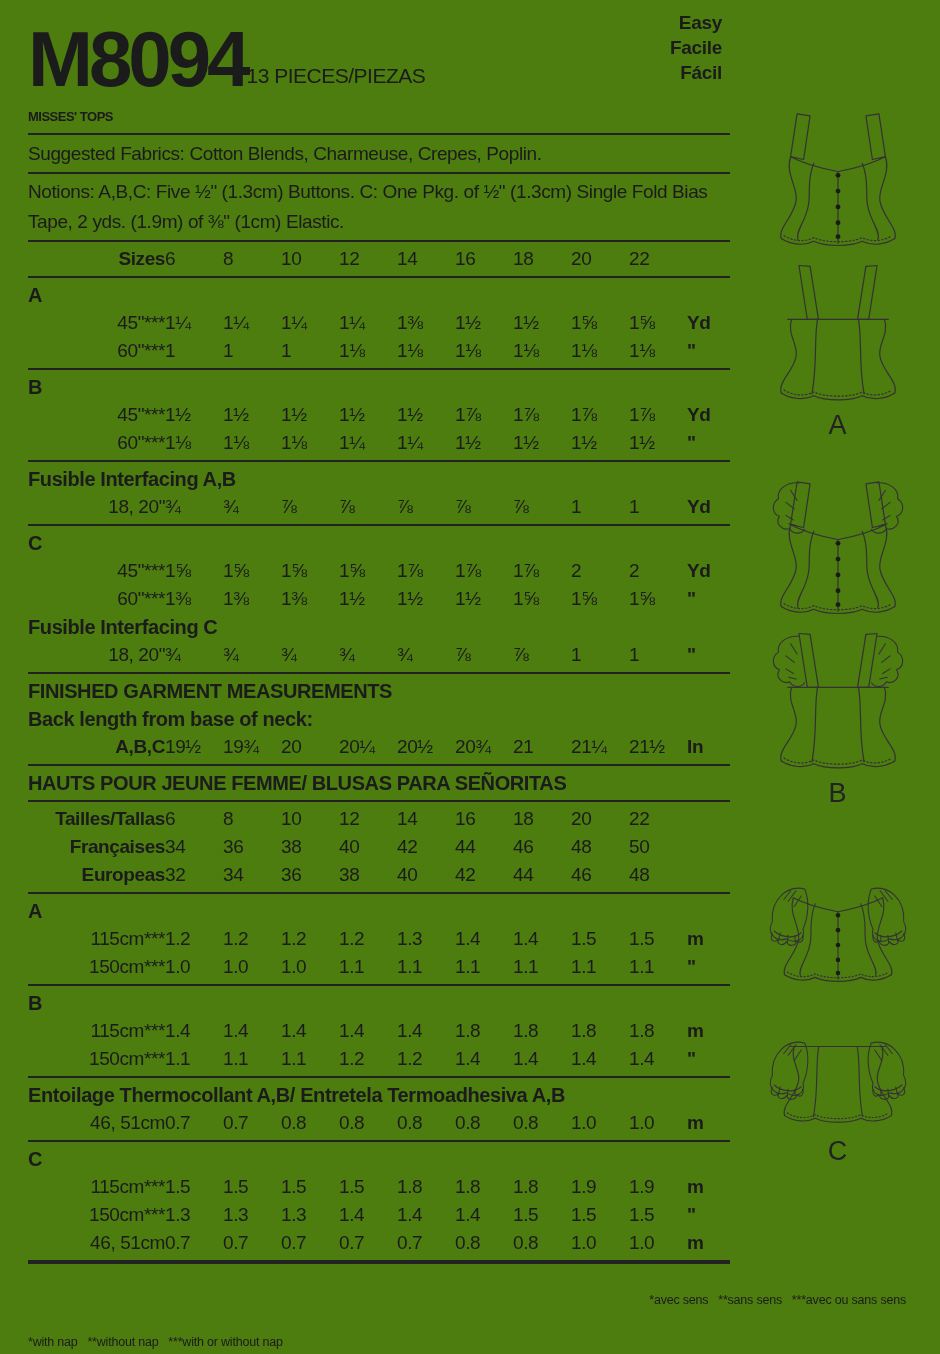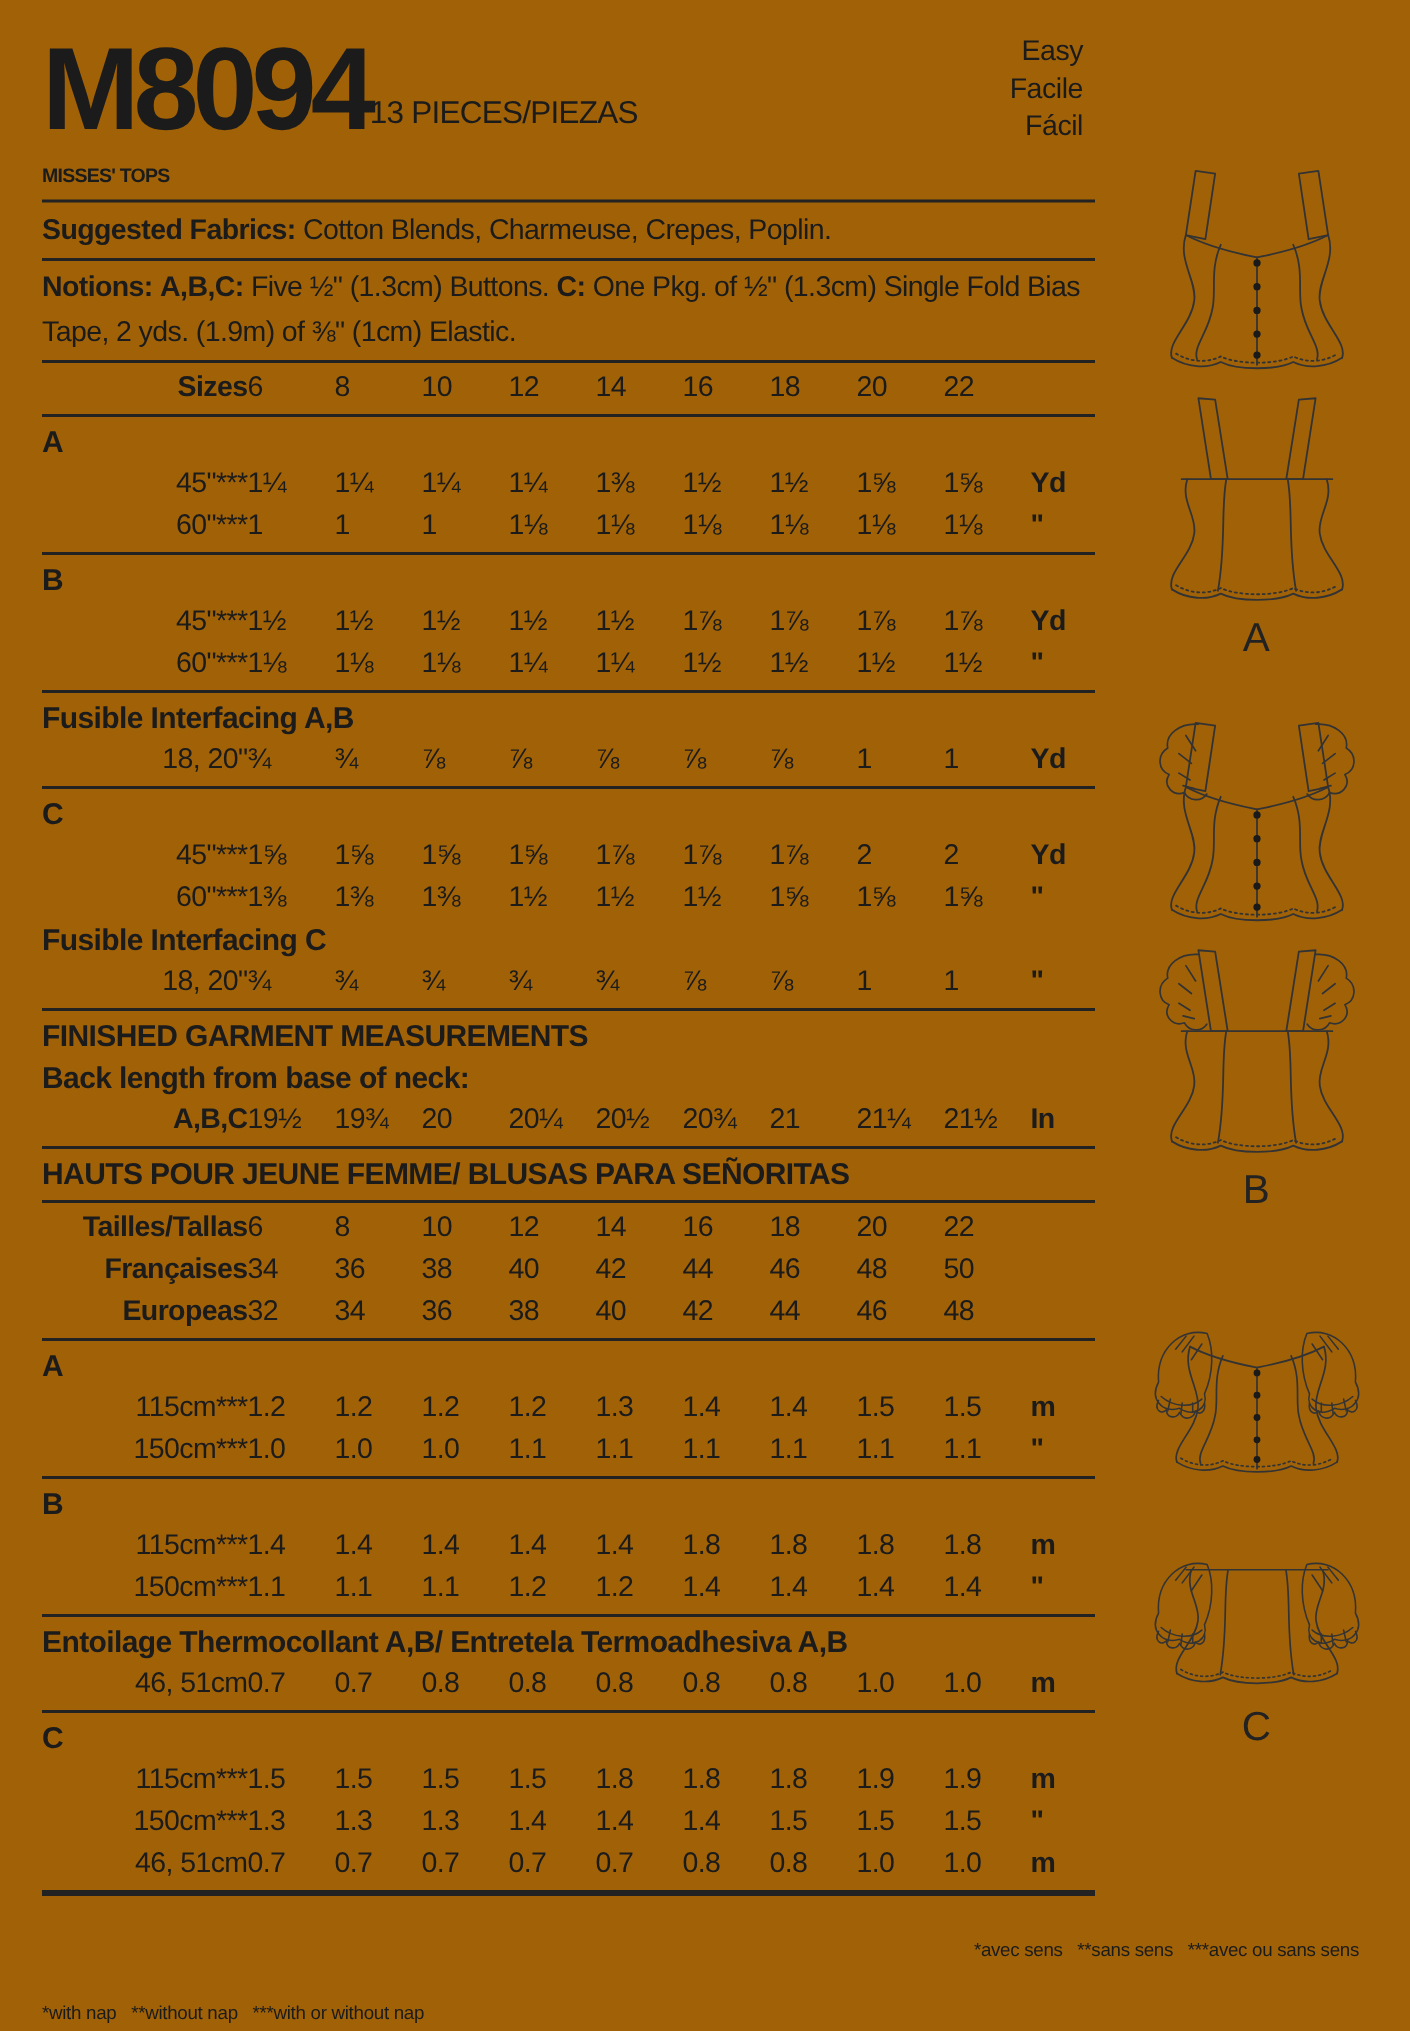--- a/index.html
+++ b/index.html
@@ -1,28 +1,28 @@
 <!DOCTYPE html>
 <html><head>
 <meta charset="utf-8">
 <style>
   html,body{margin:0;padding:0;background:#fff;}
-  .page{position:relative;width:940px;height:1354px;background:#a16207;overflow:hidden;
+  .page{position:relative;width:940px;height:1354px;background:#4d7c0f;overflow:hidden;
         font-family:"Liberation Sans",sans-serif;color:#1b1b1b;}
   .left-col{position:absolute;left:28px;top:10px;width:702px;}
   .title-row{display:flex;align-items:flex-end;height:92px;}
   .pattern-number{font-size:78px;font-weight:700;letter-spacing:-4px;line-height:86px;}
   .pieces{font-size:21px;letter-spacing:-0.5px;margin-left:0;padding-bottom:14px;white-space:nowrap;}
-  .difficulty{position:absolute;right:8px;top:12px;text-align:right;font-weight:400;font-size:19px;line-height:25px;letter-spacing:-0.3px;}
+  .difficulty{position:absolute;right:8px;top:0;text-align:right;font-weight:700;font-size:19px;line-height:25px;letter-spacing:-0.3px;}
   .category{margin-top:2px;font-size:13px;font-weight:700;letter-spacing:-0.5px;line-height:26px;}
   .rule{height:2px;background:#222;margin:3px 0;}
   .rule.thick{height:4px;background:#222;}
   .textline{font-size:19px;line-height:31px;letter-spacing:-0.4px;white-space:nowrap;}
   .notions{font-size:19px;line-height:30px;letter-spacing:-0.4px;}
-  b{font-weight:700;}
+  b{font-weight:400;}
   
   .trow{display:grid;grid-template-columns:137px repeat(9,58px) 1fr;align-items:center;height:28px;
         font-size:19px;letter-spacing:-0.4px;}
   .trow .tlabel{white-space:nowrap;text-align:right;}
   .trow.sizes .tlabel,.trow.datab .tlabel{font-weight:700;}
   .trow.section,.trow.heading{display:block;line-height:28px;font-weight:700;font-size:20px;white-space:nowrap;}
   .tunit{white-space:nowrap;font-weight:bold;}
   
   .footnotes{position:absolute;left:28px;top:1290px;width:878px;font-size:12.5px;line-height:21px;letter-spacing:-0.2px;}
   .fn-left{position:absolute;left:0;top:0;white-space:pre;}

